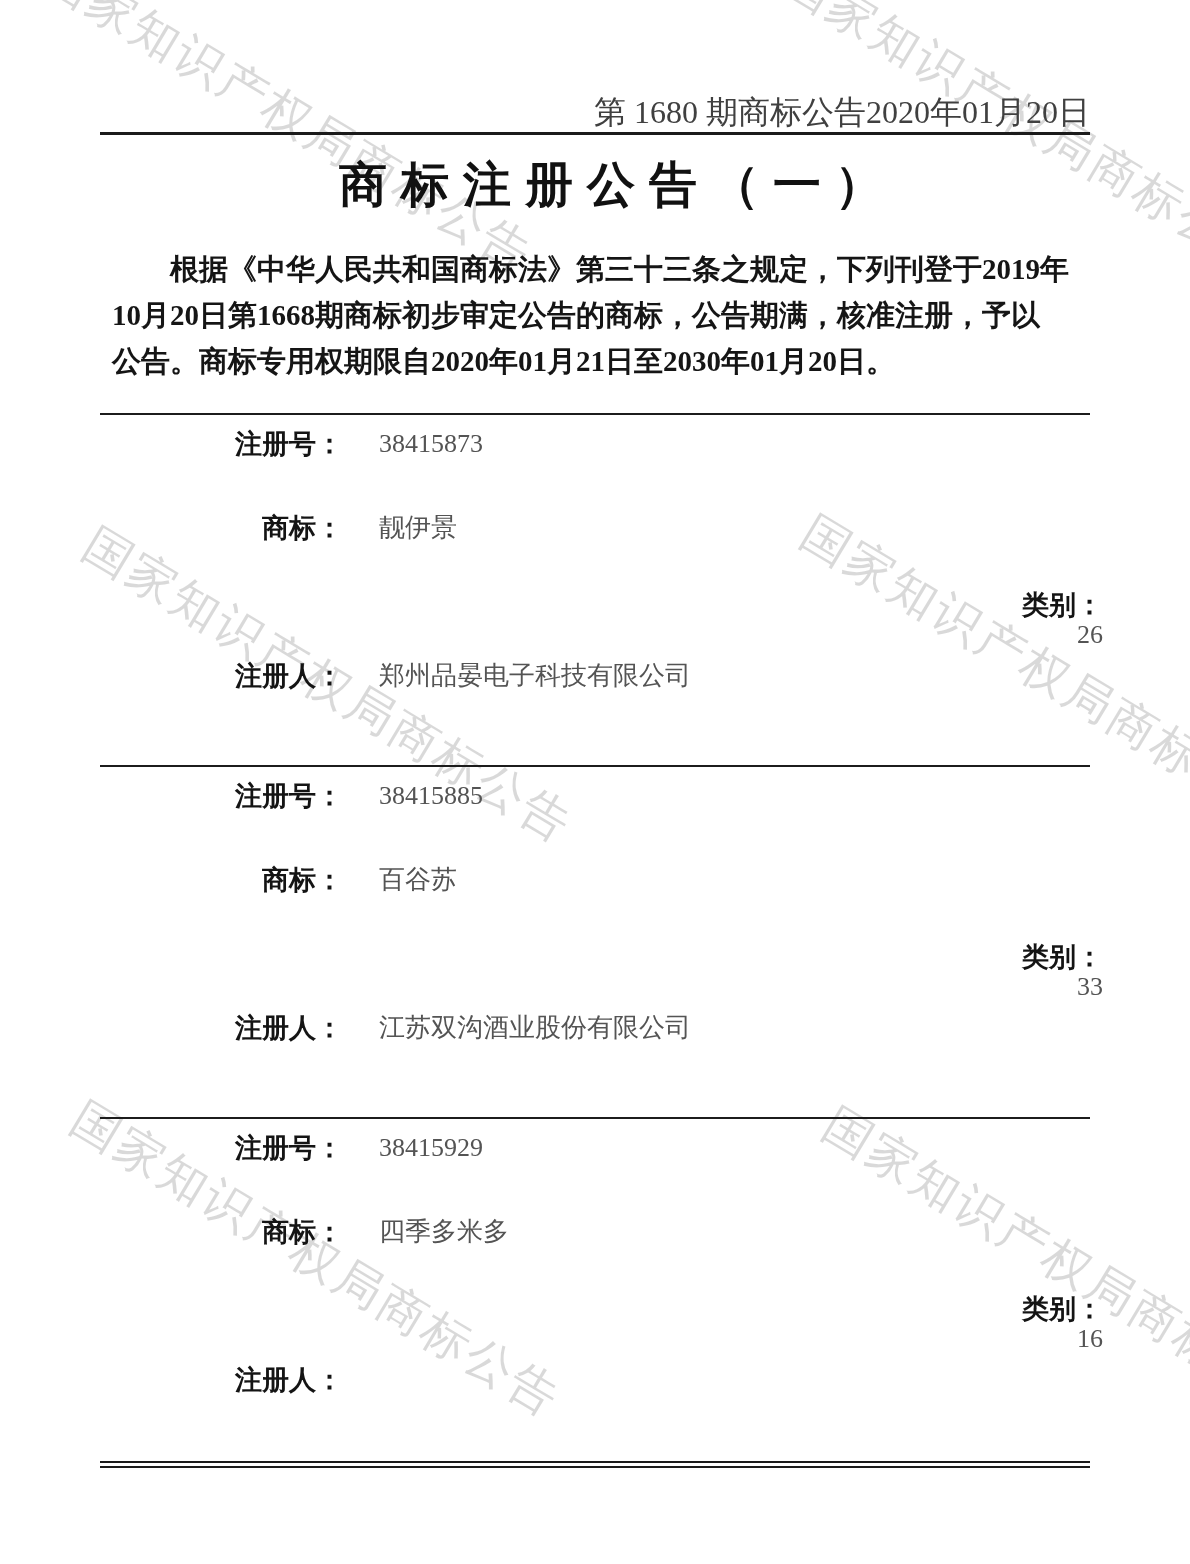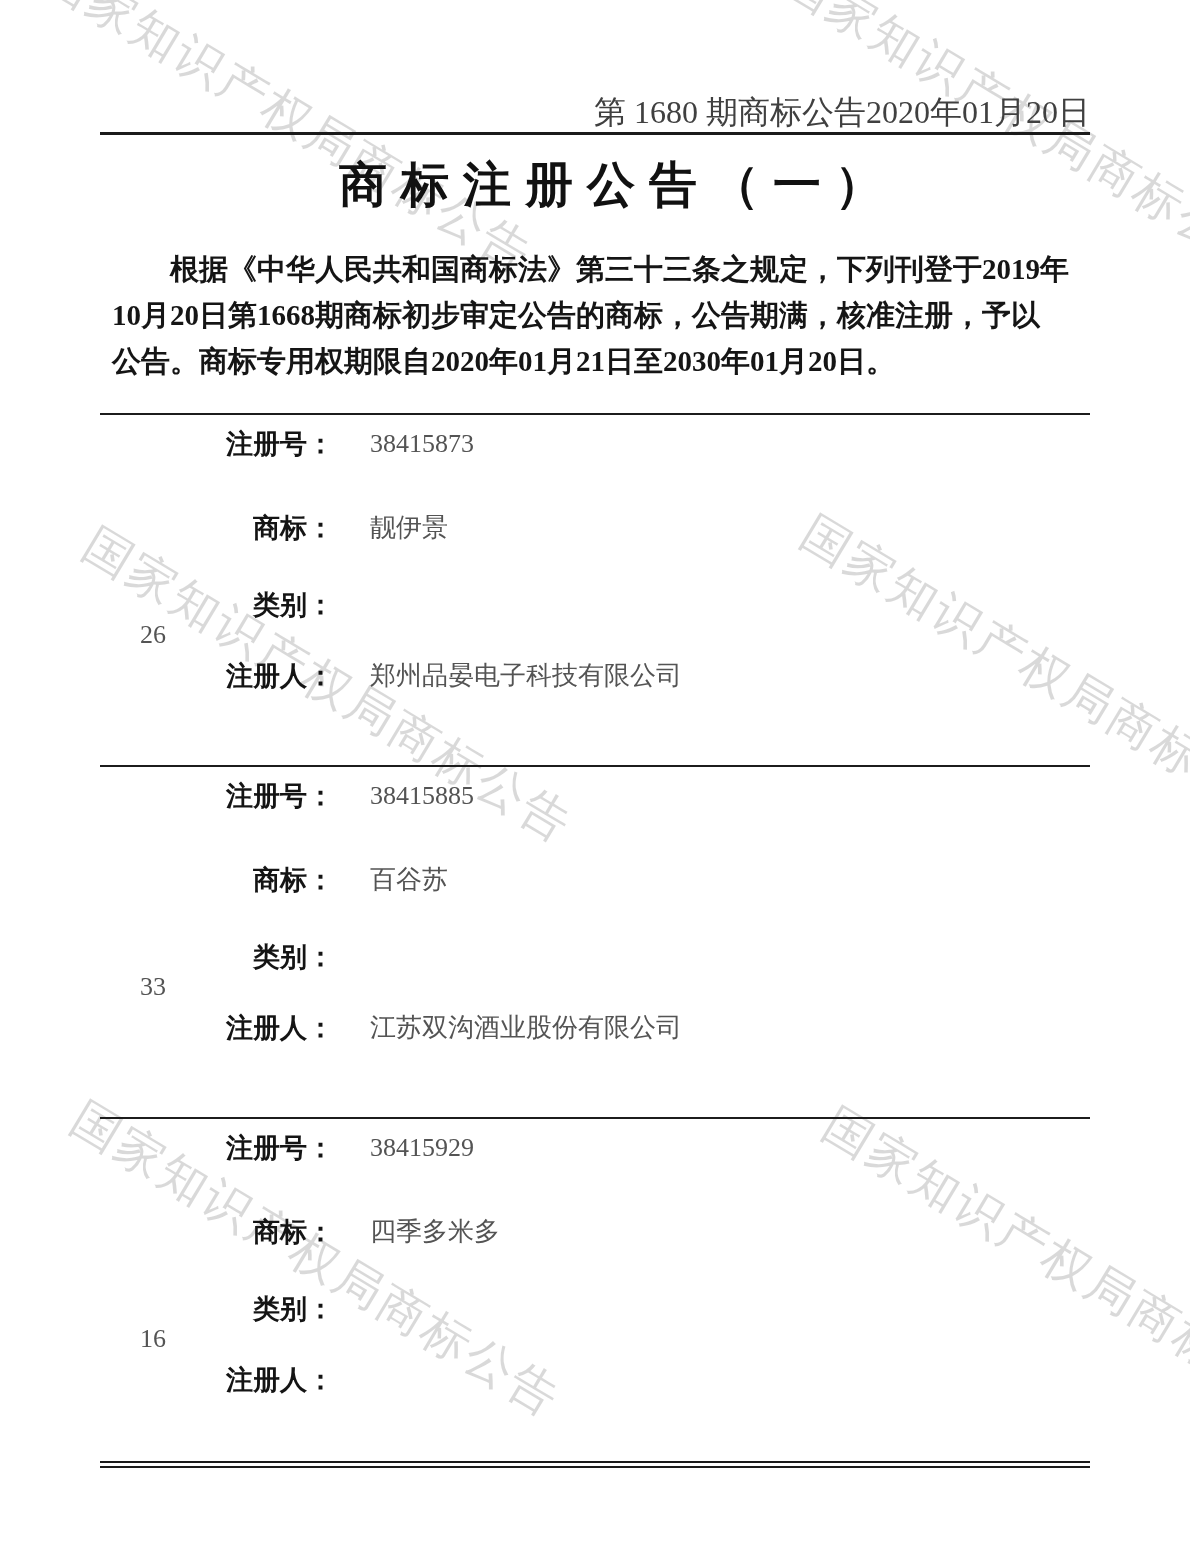--- a/index.html
+++ b/index.html
@@ -110,24 +110,24 @@
     height: 352px;
     box-sizing: border-box;
     border-top: 2px solid #1c1c1c;
   }
   .entry-1 { top: 413px; }
   .entry-2 { top: 765px; }
   .entry-3 { top: 1117px; }
 
   .field-row {
     position: absolute;
-    left: 4px;
+    left: 13px;
     width: 100%;
     display: flex;
-    align-items: flex-start;
+    align-items: flex-end;
     line-height: 30px;
   }
   .row-1 { top: 14px; }
   .row-2 { top: 98px; }
   .row-3 { top: 175px; flex-direction: column; }
   .row-4 { top: 246px; }
 
   .lbl {
     display: inline-block;
     width: 230px;

